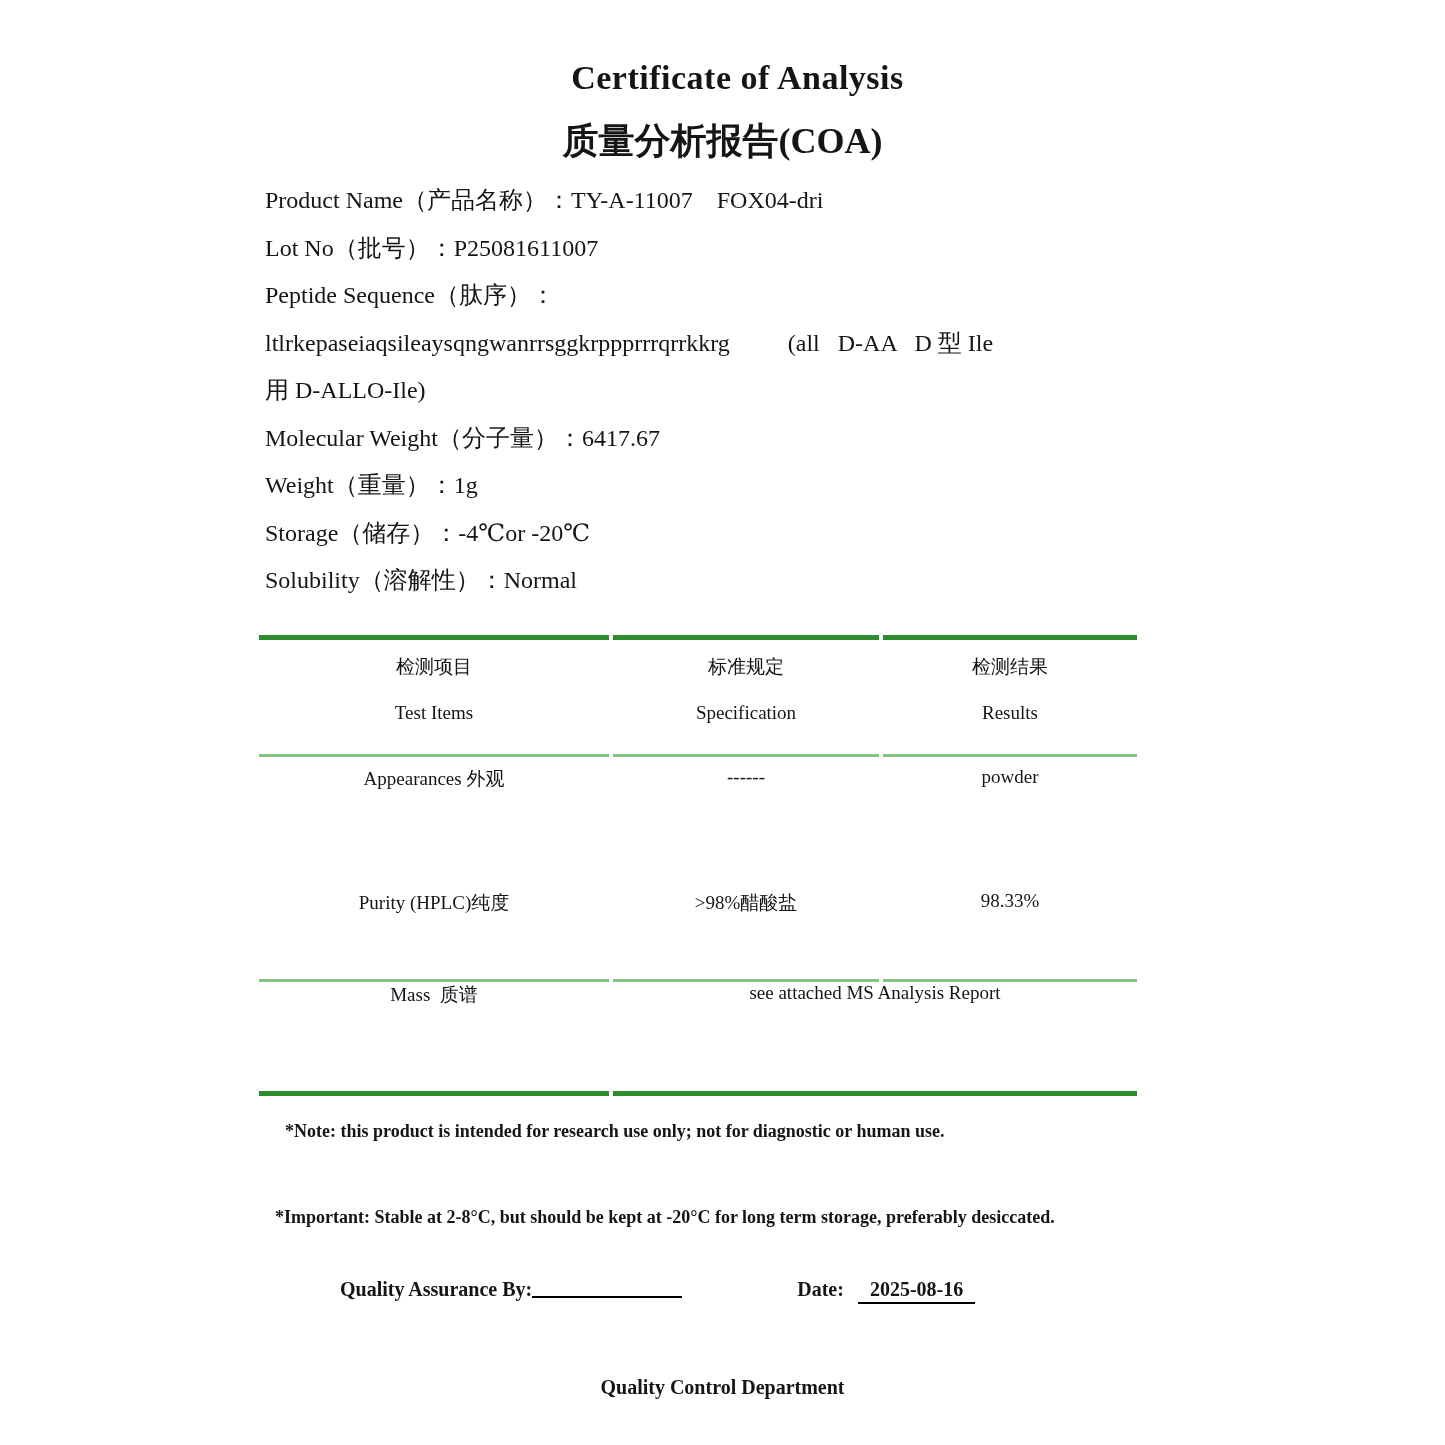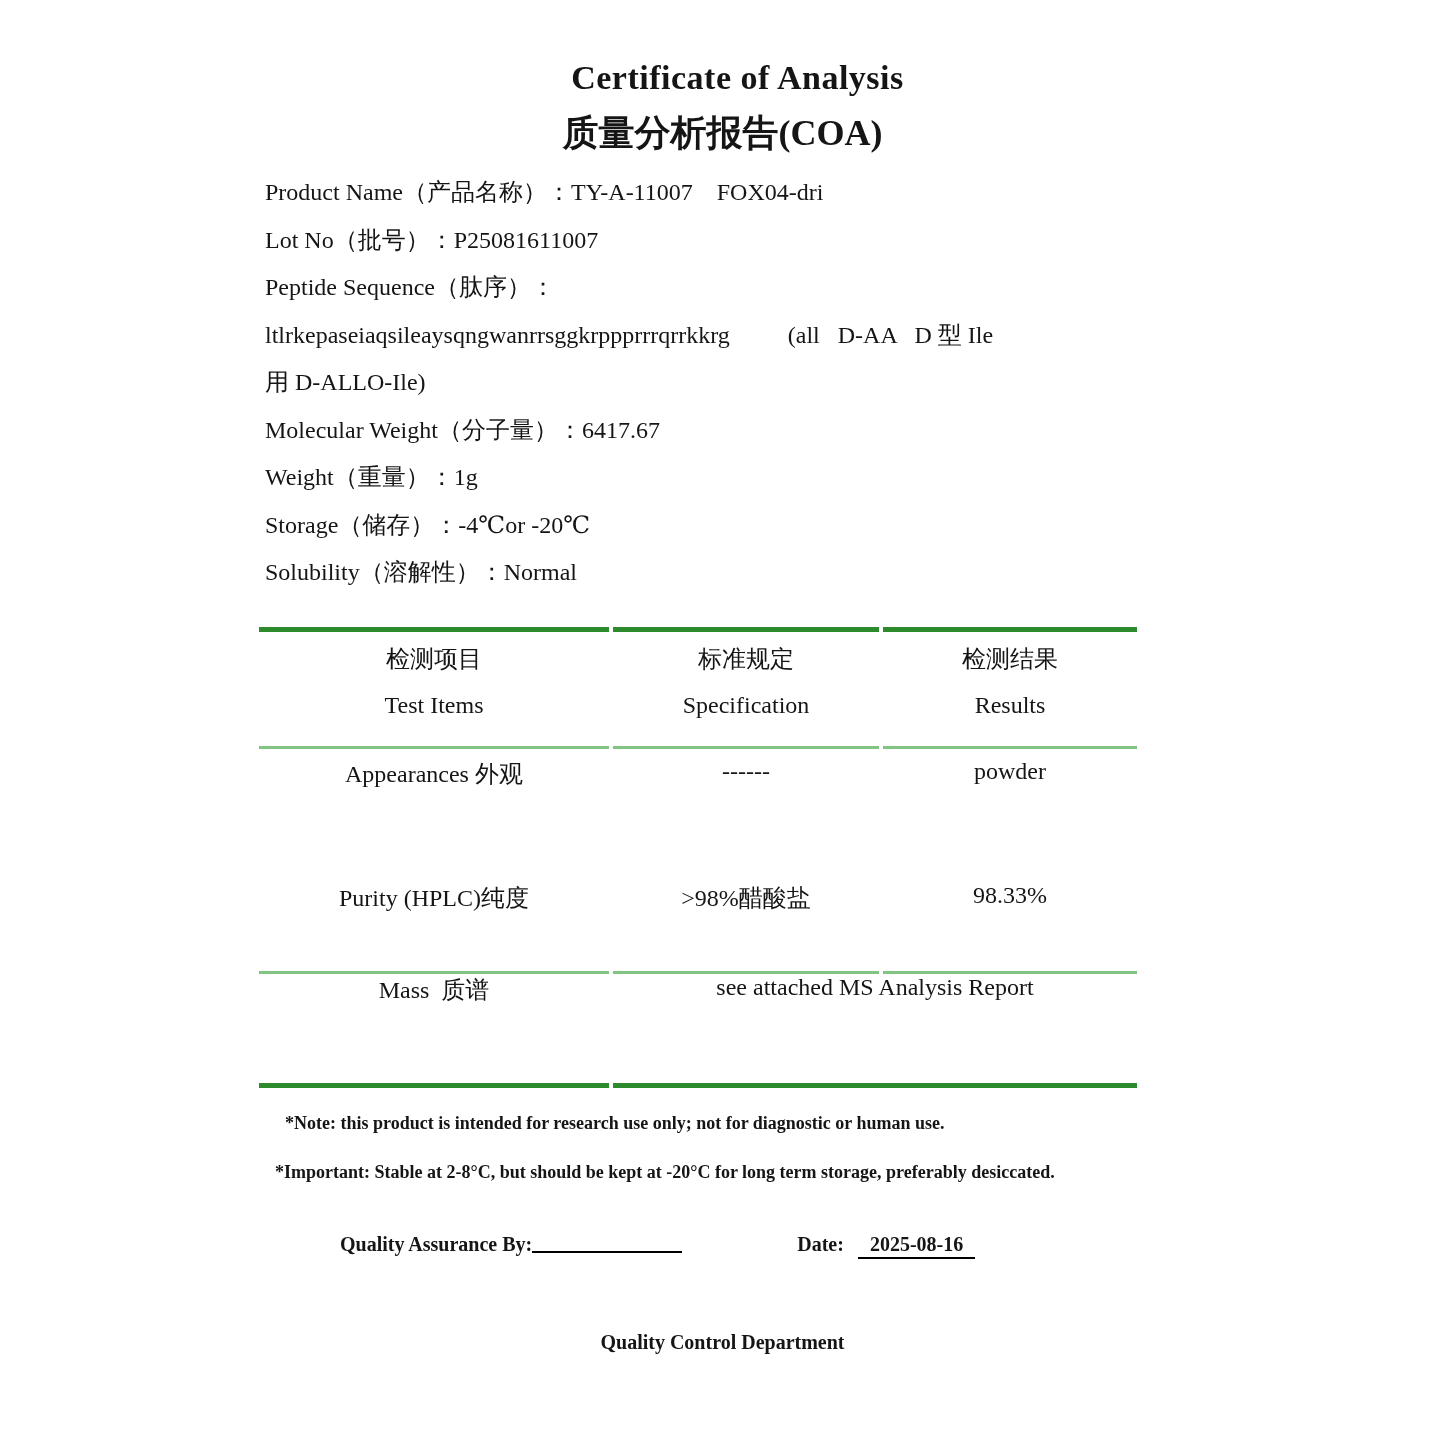--- a/index.html
+++ b/index.html
@@ -17,38 +17,38 @@
   
   .title-en {
     padding-top:57px;
     text-align:center;
     font-size:34px; font-weight:bold;
     line-height:42px;
     letter-spacing:0.5px;
     padding-left:30px;
   }
   .title-zh {
-    margin-top:12px;
+    margin-top:20px;
     text-align:center;
     font-size:36px; font-weight:bold;
     line-height:44px;
   }
 
   
   .info { margin:14px 0 0 265px; font-size:24px; width:1000px; }
   .info-line { line-height:47.5px; }
   .seq-note { margin-left:58px; }
 
   
   .coa-table {
     margin:30px 0 0 255px;
     width:870px;
     border-collapse:separate;
     border-spacing:4px 0;
-    font-size:24px;
+    font-size:19px;
     text-align:center;
     table-layout:fixed;
   }
   .coa-table th, .coa-table td {
     box-sizing:border-box;
     font-weight:normal;
     vertical-align:top;
   }
   .coa-table th {
     height:122px;
@@ -57,21 +57,21 @@
     border-bottom:3px solid #82c482;
   }
   .hline { line-height:46px; }
   .row-appearance td { height:95px;  padding-top:9px; }
   .row-purity td     { height:130px; padding-top:38px; border-bottom:3px solid #82c482; }
   .row-mass td       { height:114px;  border-bottom:5px solid #2d8b2d; }
 
   
   .notes { margin:22px 0 0 285px; font-size:18px; font-weight:bold; }
   .note-line { line-height:26px; }
-  .note-important { margin-top:23px; margin-left:-10px; }
+  .note-important { margin-top:60px; margin-left:-10px; }
 
   
   .signoff { margin:46px 0 0 340px; font-size:20px; font-weight:bold; line-height:26px; }
   .blank-line {
     display:inline-block;
     width:150px; height:20px;
     border-bottom:2.5px solid #000;
     vertical-align:-2px;
   }
   .date-label { margin-left:115px; }

